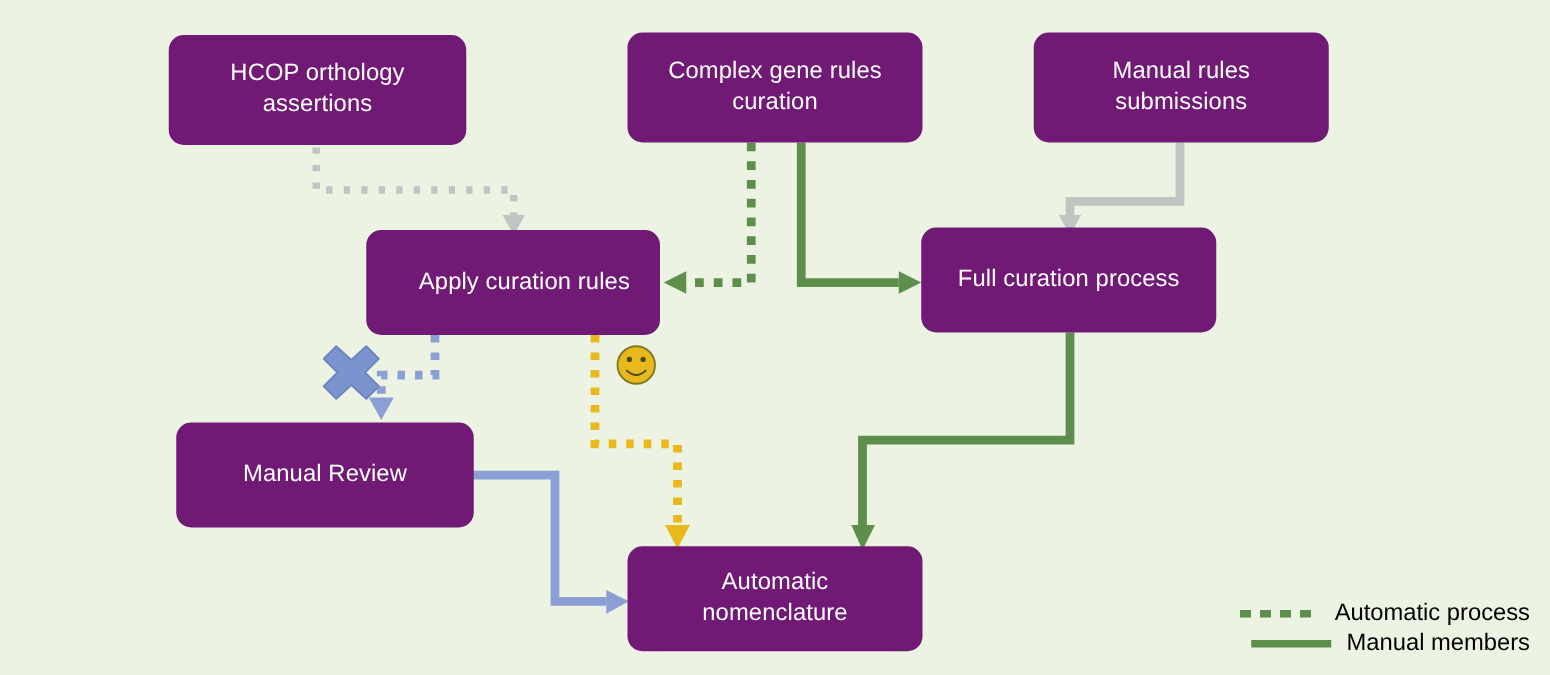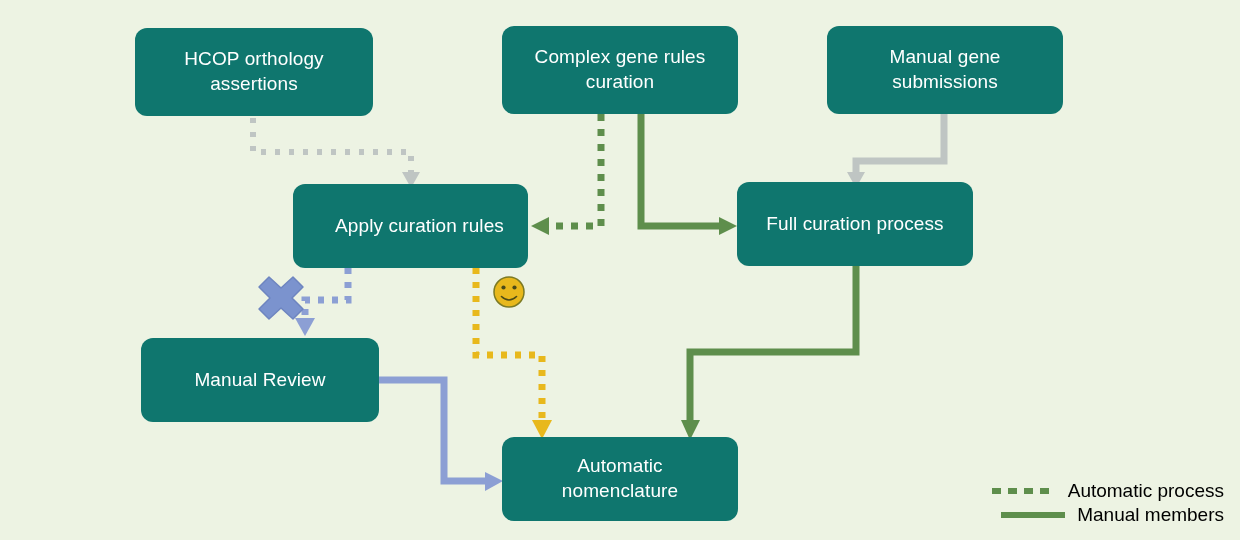--- a/index.html
+++ b/index.html
@@ -14,21 +14,21 @@
     overflow: hidden;
   }
   #canvas {
     position: relative;
     width: 1240px;
     height: 540px;
     background: #EDF3E3;
   }
   .node {
     position: absolute;
-    background: #0f766e;
+    background: #701a75;
     border-radius: 12px;
     color: #FFFFFF;
     display: flex;
     align-items: center;
     justify-content: center;
     text-align: center;
     font-size: 19px;
     line-height: 1.3;
     letter-spacing: 0.1px;
     padding: 0 10px;
@@ -150,21 +150,21 @@
 
   <div class="node" style="left:502px; top:26px; width:236px; height:88px;">
     <div>
       <span>Complex gene rules</span>
       <span>curation</span>
     </div>
   </div>
 
   <div class="node" style="left:827px; top:26px; width:236px; height:88px;">
     <div>
-      <span>Manual gene</span>
+      <span>Manual rules</span>
       <span>submissions</span>
     </div>
   </div>
 
   <div class="node" style="left:293px; top:184px; width:235px; height:84px;padding-left:28px;">
     <div>
       <span>Apply curation rules</span>
     </div>
   </div>
 

